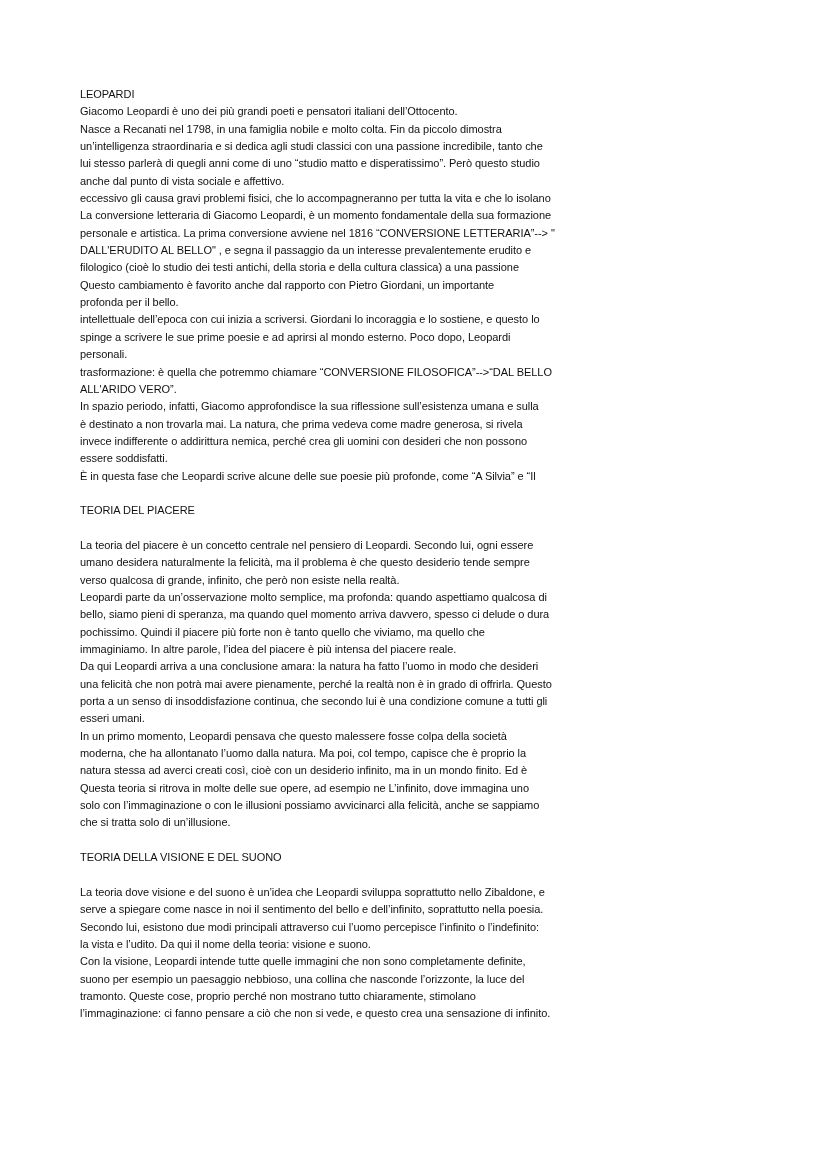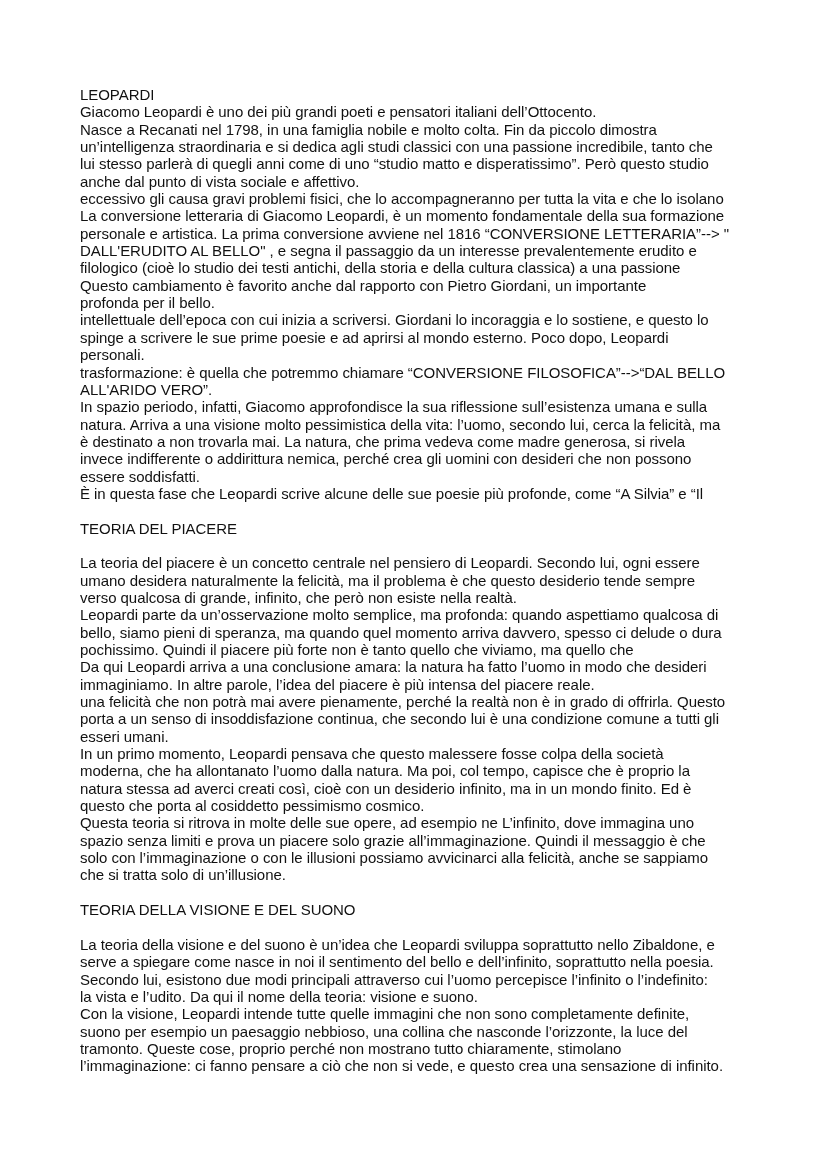--- a/index.html
+++ b/index.html
@@ -1,20 +1,20 @@
 <!DOCTYPE html>
 <html><head>
 <meta charset="utf-8">
 <style>
   html, body { margin: 0; padding: 0; background: #ffffff; }
   body { width: 828px; height: 1171px; overflow: hidden; position: relative; }
   .page {
     position: absolute; left: 80px; top: 86px; width: 720px;
     font-family: "Liberation Sans", sans-serif;
-    font-size: 15px; line-height: 17.35px; color: #111111;
+    font-size: 11px; line-height: 17.35px; color: #111111;
     letter-spacing: -0.05px;
   }
   .ln { display: block; white-space: nowrap; height: 17.35px; }
   .blank { display: block; height: 17.35px; }
   .section { display: block; }
 </style>
 </head>
 <body>
 
 <div class="page">
@@ -32,59 +32,56 @@
     <span class="ln">DALL'ERUDITO AL BELLO" , e segna il passaggio da un interesse prevalentemente erudito e</span>
     <span class="ln">filologico (cioè lo studio dei testi antichi, della storia e della cultura classica) a una passione</span>
     <span class="ln">Questo cambiamento è favorito anche dal rapporto con Pietro Giordani, un importante</span>
     <span class="ln">profonda per il bello.</span>
     <span class="ln">intellettuale dell’epoca con cui inizia a scriversi. Giordani lo incoraggia e lo sostiene, e questo lo</span>
     <span class="ln">spinge a scrivere le sue prime poesie e ad aprirsi al mondo esterno. Poco dopo, Leopardi</span>
     <span class="ln">personali.</span>
     <span class="ln">trasformazione: è quella che potremmo chiamare “CONVERSIONE FILOSOFICA”--&gt;“DAL BELLO</span>
     <span class="ln">ALL'ARIDO VERO”.</span>
     <span class="ln">In spazio periodo, infatti, Giacomo approfondisce la sua riflessione sull’esistenza umana e sulla</span>
-    <span class="ln">natura. Arriva a una visione molto pessimistica della vita: l’uomo, secondo lui, cerca la felicità, ma</span>
     <span class="ln">è destinato a non trovarla mai. La natura, che prima vedeva come madre generosa, si rivela</span>
     <span class="ln">invece indifferente o addirittura nemica, perché crea gli uomini con desideri che non possono</span>
     <span class="ln">essere soddisfatti.</span>
     <span class="ln">È in questa fase che Leopardi scrive alcune delle sue poesie più profonde, come “A Silvia” e “Il</span>
   </div>
 
   <span class="blank"></span>
 
   <div class="section">
     <span class="ln">TEORIA DEL PIACERE</span>
     <span class="blank"></span>
     <span class="ln">La teoria del piacere è un concetto centrale nel pensiero di Leopardi. Secondo lui, ogni essere</span>
     <span class="ln">umano desidera naturalmente la felicità, ma il problema è che questo desiderio tende sempre</span>
     <span class="ln">verso qualcosa di grande, infinito, che però non esiste nella realtà.</span>
     <span class="ln">Leopardi parte da un’osservazione molto semplice, ma profonda: quando aspettiamo qualcosa di</span>
     <span class="ln">bello, siamo pieni di speranza, ma quando quel momento arriva davvero, spesso ci delude o dura</span>
     <span class="ln">pochissimo. Quindi il piacere più forte non è tanto quello che viviamo, ma quello che</span>
+    <span class="ln">immaginiamo. In altre parole, l’idea del piacere è più intensa del piacere reale.</span>
     <span class="ln">Da qui Leopardi arriva a una conclusione amara: la natura ha fatto l’uomo in modo che desideri</span>
-    <span class="ln">immaginiamo. In altre parole, l’idea del piacere è più intensa del piacere reale.</span>
     <span class="ln">una felicità che non potrà mai avere pienamente, perché la realtà non è in grado di offrirla. Questo</span>
     <span class="ln">porta a un senso di insoddisfazione continua, che secondo lui è una condizione comune a tutti gli</span>
     <span class="ln">esseri umani.</span>
     <span class="ln">In un primo momento, Leopardi pensava che questo malessere fosse colpa della società</span>
     <span class="ln">moderna, che ha allontanato l’uomo dalla natura. Ma poi, col tempo, capisce che è proprio la</span>
     <span class="ln">natura stessa ad averci creati così, cioè con un desiderio infinito, ma in un mondo finito. Ed è</span>
-    <span class="ln">questo che porta al cosiddetto pessimismo cosmico.</span>
     <span class="ln">Questa teoria si ritrova in molte delle sue opere, ad esempio ne L’infinito, dove immagina uno</span>
-    <span class="ln">spazio senza limiti e prova un piacere solo grazie all’immaginazione. Quindi il messaggio è che</span>
     <span class="ln">solo con l’immaginazione o con le illusioni possiamo avvicinarci alla felicità, anche se sappiamo</span>
     <span class="ln">che si tratta solo di un’illusione.</span>
   </div>
 
   <span class="blank"></span>
 
   <div class="section">
     <span class="ln">TEORIA DELLA VISIONE E DEL SUONO</span>
     <span class="blank"></span>
-    <span class="ln">La teoria della visione e del suono è un’idea che Leopardi sviluppa soprattutto nello Zibaldone, e</span>
+    <span class="ln">La teoria dove visione e del suono è un’idea che Leopardi sviluppa soprattutto nello Zibaldone, e</span>
     <span class="ln">serve a spiegare come nasce in noi il sentimento del bello e dell’infinito, soprattutto nella poesia.</span>
     <span class="ln">Secondo lui, esistono due modi principali attraverso cui l’uomo percepisce l’infinito o l’indefinito:</span>
     <span class="ln">la vista e l’udito. Da qui il nome della teoria: visione e suono.</span>
     <span class="ln">Con la visione, Leopardi intende tutte quelle immagini che non sono completamente definite,</span>
     <span class="ln">suono per esempio un paesaggio nebbioso, una collina che nasconde l’orizzonte, la luce del</span>
     <span class="ln">tramonto. Queste cose, proprio perché non mostrano tutto chiaramente, stimolano</span>
     <span class="ln">l’immaginazione: ci fanno pensare a ciò che non si vede, e questo crea una sensazione di infinito.</span>
   </div>
 
 </div>

